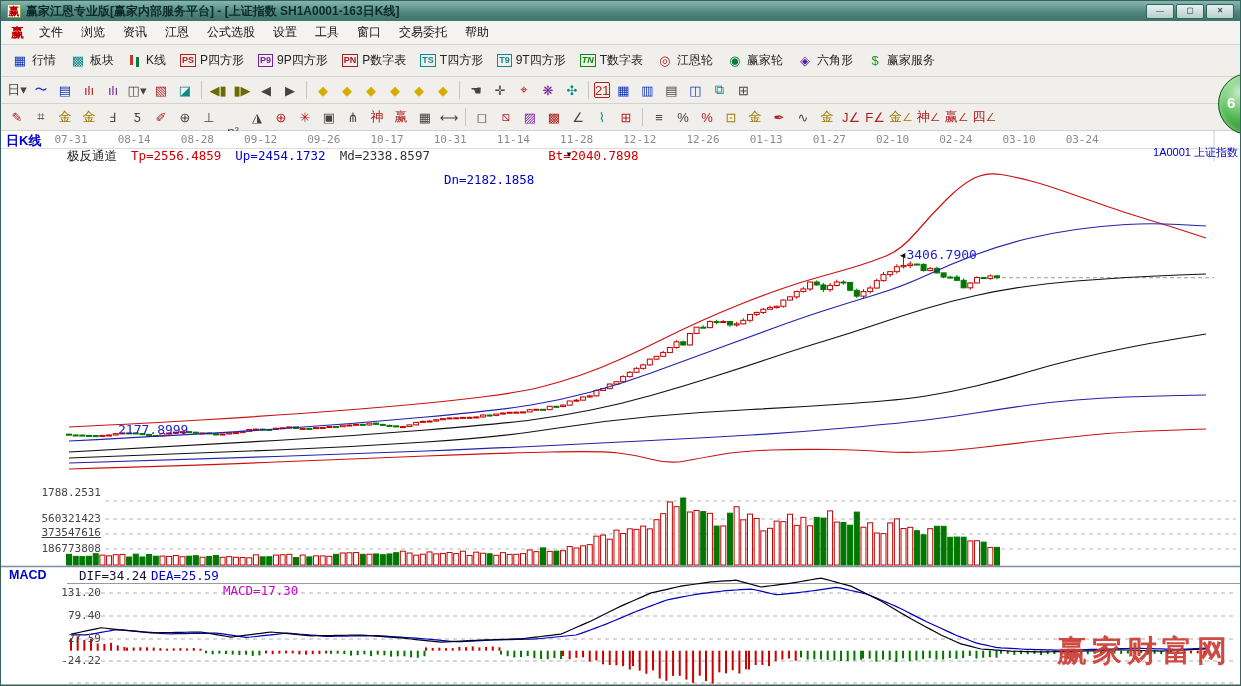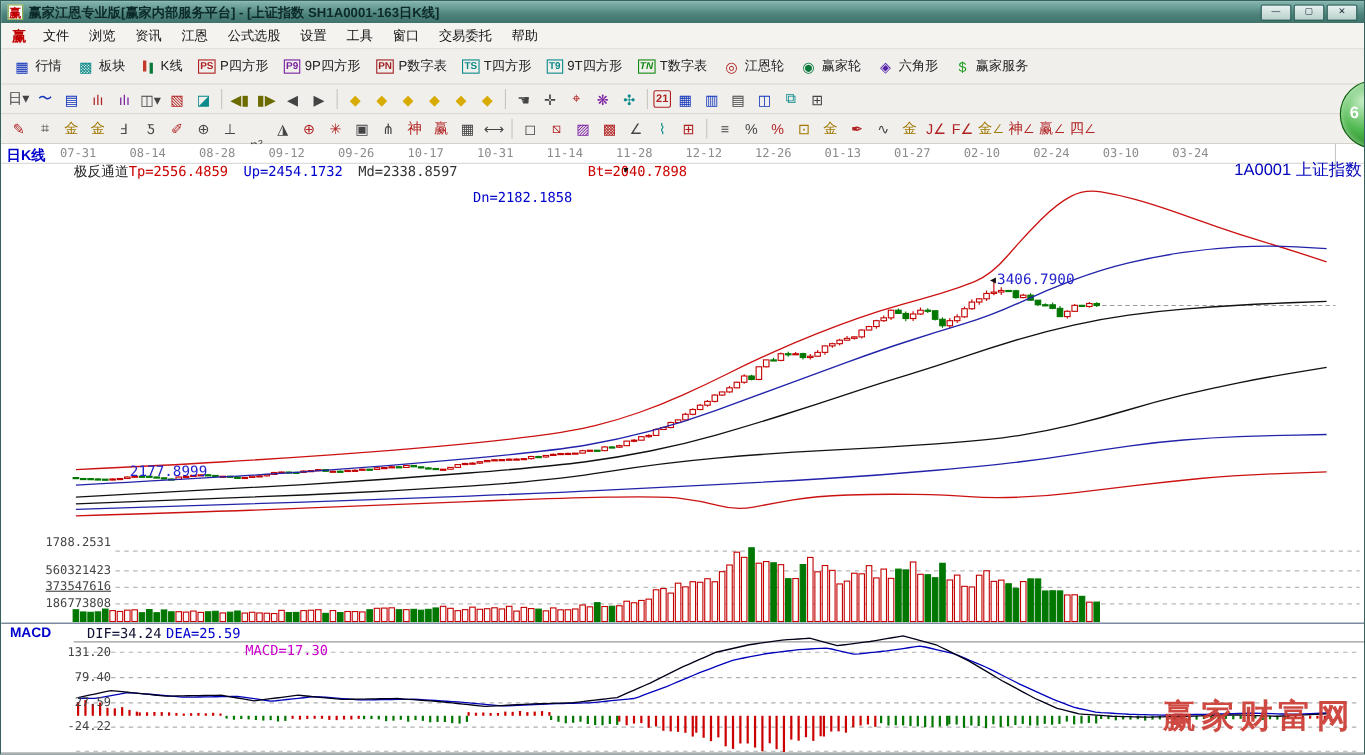--- a/index.html
+++ b/index.html
@@ -26,31 +26,31 @@
   .tb2{top:76px;height:27px;}
   .tb3{top:103px;height:27px;}
   .tb1item{display:flex;align-items:center;gap:4px;padding:0 7px;height:24px;color:#222;white-space:nowrap;}
   .ic{min-width:16px;height:16px;display:inline-flex;align-items:center;justify-content:center;font-size:13px;}
   .pbox{font-size:9px;font-weight:bold;border:1px solid currentColor;line-height:11px;padding:0 1px;}
   .kicon{position:relative;width:14px;height:15px;display:inline-block;}
   .kicon::before{content:"";position:absolute;left:2px;top:2px;width:3px;height:10px;background:#c43a2a;}
   .kicon::after{content:"";position:absolute;left:8px;top:4px;width:3px;height:10px;background:#0a7a3a;}
   .tbbtn{display:inline-flex;align-items:center;justify-content:center;min-width:20px;height:20px;margin:0 1px;
     font-size:13px;border:1px solid transparent;border-radius:2px;}
-  .tbbtn.boxed{border:1px solid currentColor;font-size:10px;font-weight:bold;height:14px;min-width:14px;}
+  .tbbtn.boxed{border:1px solid currentColor;font-size:13px;font-weight:normal;height:14px;min-width:14px;}
   .tbsep{width:1px;height:18px;background:#c8c5bd;margin:0 4px;}
   
   .chart-region{position:absolute;top:130px;left:0;width:1241px;height:556px;background:#fff;}
   .chart-region svg{position:absolute;top:0;left:0;}
   .ov{position:absolute;white-space:nowrap;}
   .num{font-family:"DejaVu Sans Mono",monospace;}
   .kline-label{top:1px;left:5px;color:#0000cc;font-size:13px;font-weight:bold;}
   .date-label{top:2px;color:#8b8b8b;font-size:11px;transform:translateX(-50%);}
-  .symbol-label{top:14px;right:4px;color:#0000bb;font-size:15px;}
-  .channel-row{top:17px;left:66px;display:flex;font-size:12.5px;}
+  .symbol-label{top:14px;right:4px;color:#0000bb;font-size:11px;}
+  .channel-row{top:17px;left:66px;display:flex;gap:14px;font-size:12.5px;}
   .marker-down{top:19px;left:564px;color:#111;font-size:8px;}
   .peak-label{top:116px;left:899px;color:#2222cc;font-size:13px;display:flex;align-items:center;gap:1px;}
   .peak-arrow{color:#111;font-size:9px;}
   .start-label{top:291px;left:117px;color:#2222cc;font-size:13px;}
   .axis-lbl{left:28px;width:72px;text-align:right;color:#444;font-size:11px;}
   .macd-name{top:437px;left:8px;color:#0000cc;font-size:12.5px;font-weight:bold;}
   .macd-item{top:437px;font-size:12.5px;}
   .watermark{top:500px;left:1056px;color:#cc3b33;font-size:30px;font-weight:bold;
     font-family:"DejaVu Serif",serif;letter-spacing:5px;opacity:.92;}
   

